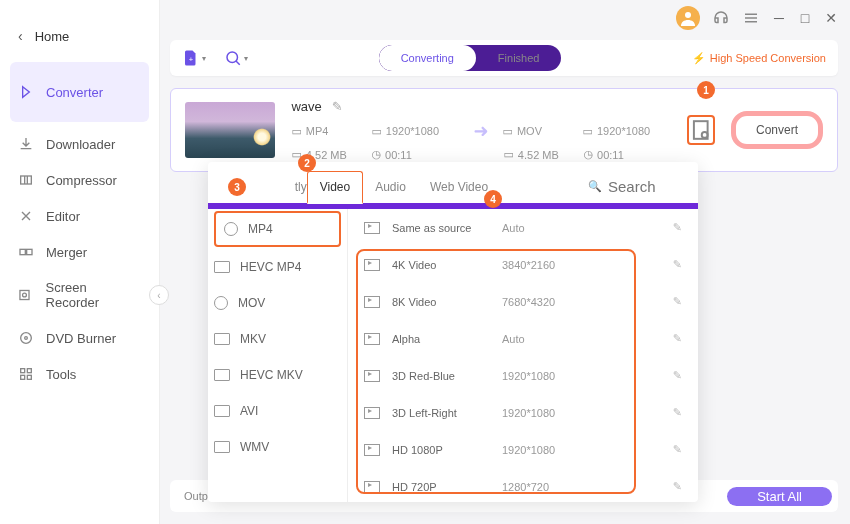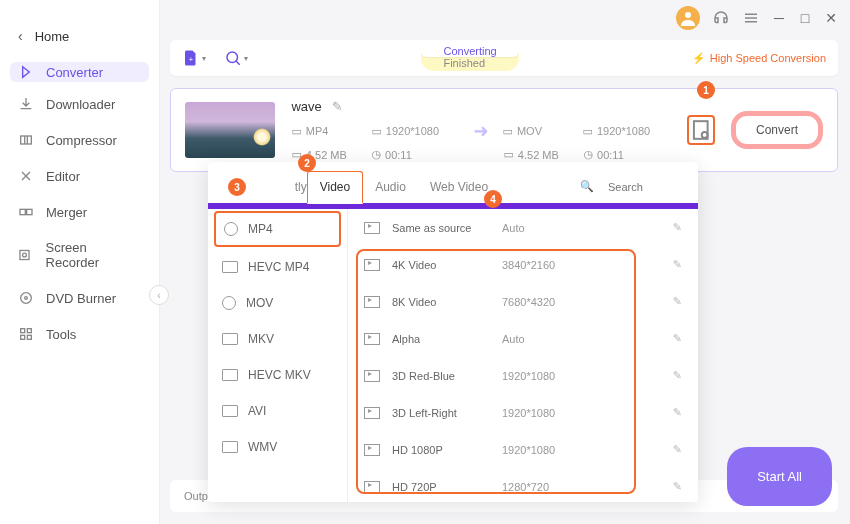--- a/index.html
+++ b/index.html
@@ -9,31 +9,31 @@
 .topbar { position: absolute; top: 0; right: 0; height: 36px; display: flex; align-items: center; gap: 12px; padding: 0 12px; }
 .topbar .circ { width: 24px; height: 24px; border-radius: 50%; background: #f5b04c; display: flex; align-items: center; justify-content: center; color: #fff; font-size: 12px; }
 .topbar .ico { width: 18px; height: 18px; color: #777; display: flex; align-items: center; justify-content: center; }
 .winbtn { width: 14px; height: 14px; display: flex; align-items: center; justify-content: center; color: #666; font-size: 14px; cursor: pointer; }
 
 
 .sidebar { position: absolute; left: 0; top: 0; width: 160px; height: 100%; background: #fff; border-right: 1px solid #eee; padding-top: 28px; }
 .home-row { display: flex; align-items: center; gap: 12px; padding: 0 18px 14px; color: #333; font-size: 13px; cursor: pointer; }
 .home-row .chev { font-size: 14px; color: #555; }
 .side-item { display: flex; align-items: center; gap: 12px; padding: 10px 18px; font-size: 13px; color: #555; cursor: pointer; }
-.side-item.active { background: #f0edff; color: #6b52e6; border-radius: 6px; margin: 4px 10px; padding: 2px 8px; }
+.side-item.active { background: #f0edff; color: #6b52e6; border-radius: 6px; margin: 4px 10px; padding: 22px 8px; }
 .side-item .sicon { width: 16px; height: 16px; display: inline-flex; align-items: center; justify-content: center; color: #888; }
 .side-item.active .sicon { color: #6b52e6; }
 .collapse-btn { position: absolute; right: -10px; top: 285px; width: 20px; height: 20px; border-radius: 50%; background: #fff; border: 1px solid #ddd; display: flex; align-items: center; justify-content: center; color: #aaa; font-size: 10px; cursor: pointer; }
 
 
 .main { position: absolute; left: 170px; top: 40px; right: 12px; bottom: 12px; }
 .toolbar { height: 36px; background: #fff; border-radius: 6px; display: flex; align-items: center; padding: 0 12px; gap: 18px; box-shadow: 0 1px 2px rgba(0,0,0,0.04); }
 .addbtn { width: 24px; height: 24px; display: flex; align-items: center; justify-content: center; color: #6b52e6; position: relative; cursor: pointer; }
 .addbtn .caret { font-size: 8px; color: #888; margin-left: 2px; }
-.tabpill { margin-left: auto; display: flex; background: #fef9c3; border-radius: 16px; overflow: hidden; height: 26px; flex-direction: column; }
+.tabpill { margin-left: auto; display: flex; background: #4c1d95; border-radius: 16px; overflow: hidden; height: 26px; }
 .tabpill div { padding: 0 22px; font-size: 11px; display: flex; align-items: center; color: #888; cursor: pointer; }
 .tabpill div.on { background: #fff; color: #6b52e6; border-radius: 16px; box-shadow: 0 1px 2px rgba(0,0,0,0.06); }
 .hspeed { margin-left: auto; color: #f36a2e; font-size: 11px; display: flex; align-items: center; gap: 4px; cursor: pointer; }
 
 
 .card { margin-top: 12px; background: #fff; border-radius: 6px; border: 1px solid #d5cefb; padding: 10px 14px; display: flex; align-items: center; gap: 16px; position: relative; }
 .thumb { width: 100px; height: 56px; border-radius: 3px; background: linear-gradient(to bottom, #c9a8d6 0%, #d1b7da 35%, #3d5a6a 65%, #2a4552 100%); position: relative; overflow: hidden; }
 .thumb::after { content: ""; position: absolute; top: 26px; left: 68px; width: 18px; height: 18px; border-radius: 50%; background: radial-gradient(circle, #fff9e0 30%, #f5d890 60%, transparent 70%); }
 .meta { flex: 1; display: flex; flex-direction: column; gap: 6px; }
 .title-row { display: flex; align-items: flex-end; gap: 10px; font-size: 13px; color: #333; }
@@ -45,38 +45,38 @@
 .fmt-btn { width: 30px; height: 30px; border: 2px solid #f36a2e; border-radius: 4px; display: flex; align-items: center; justify-content: center; color: #888; cursor: pointer; }
 .convert-btn { padding: 7px 20px; border: 5px solid #fca5a5; border-radius: 16px; font-size: 12px; color: #555; background: #fff; cursor: pointer; }
 .badge { position: absolute; width: 18px; height: 18px; border-radius: 50%; background: #f36a2e; color: #fff; font-size: 10px; font-weight: bold; display: flex; align-items: center; justify-content: center; z-index: 50; }
 
 
 .popup { position: absolute; left: 38px; top: 122px; width: 490px; height: 340px; background: #fff; border-radius: 4px; box-shadow: 0 4px 20px rgba(0,0,0,0.12); display: flex; flex-direction: column; z-index: 40; }
 .popup-tabs { display: flex; align-items: center; padding: 8px 12px 0; gap: 0; border-bottom: 6px solid #6d28d9; }
 .ptab { padding: 8px 12px; font-size: 12px; color: #888; cursor: pointer; }
 .ptab.on { color: #333; border: 1px solid #f36a2e; border-bottom: 2px solid #fff; border-radius: 3px 3px 0 0; position: relative; top: 1px; background: #fff; }
 .psearch { margin-left: auto; display: flex; align-items: center; gap: 6px; color: #bbb; font-size: 11px; padding: 4px 8px; }
-.psearch input { border: none; outline: none; width: 70px; font-size: 11px; margin-left: 8px; }
+.psearch input { border: none; outline: none; width: 70px; font-size: 15px; }
 .popup-body { flex: 1; display: flex; overflow: hidden; }
 .fmt-list { width: 140px; border-right: 1px solid #eee; overflow-y: auto; }
-.fmt-item { display: flex; align-items: center; gap: 10px; padding: 11px 14px; font-size: 12px; color: #666; cursor: pointer; }
+.fmt-item { display: flex; align-items: center; gap: 10px; padding: 11px 6px; font-size: 12px; color: #666; cursor: pointer; }
 .fmt-item.on { border: 2px solid #f36a2e; border-radius: 4px; margin: 2px 6px; padding: 9px 8px; }
 .fmt-item .fi { width: 16px; height: 12px; border: 1px solid #999; border-radius: 1px; position: relative; }
 .preset-list { flex: 1; overflow-y: auto; position: relative; }
 .preset-border { position: absolute; top: 40px; left: 8px; right: 62px; bottom: 8px; border: 2px solid #f36a2e; border-radius: 8px; pointer-events: none; }
 .preset { display: flex; align-items: center; padding: 12px 16px; font-size: 11px; color: #666; cursor: pointer; }
 .preset .pi { width: 16px; height: 12px; border: 1px solid #999; margin-right: 12px; position: relative; }
 .preset .pi::after { content: "▸"; position: absolute; top: -2px; left: 3px; font-size: 8px; color: #999; }
 .preset .pname { width: 110px; }
 .preset .pres { width: 100px; color: #999; }
 .preset .ped { margin-left: auto; color: #bbb; cursor: pointer; }
 
 
 .bottombar { position: absolute; bottom: 0; left: 0; right: 0; background: #fff; border-radius: 6px; padding: 10px 14px; display: flex; align-items: center; gap: 20px; font-size: 11px; color: #888; }
-.startall { position: absolute; right: 18px; bottom: 18px; padding: 22px 30px; background: #8c6ff2; color: #fff; border-radius: 20px; font-size: 13px; cursor: pointer; z-index: 60; margin-top: 17px; }
+.startall { position: absolute; right: 18px; bottom: 18px; padding: 2px 30px; background: #8c6ff2; color: #fff; border-radius: 20px; font-size: 13px; cursor: pointer; z-index: 60; margin-top: 17px; }
 
 svg { width: 100%; height: 100%; }
 </style>
 </head>
 <body>
 
 <div class="topbar">
   <div class="circ">
       <svg viewBox="0 0 24 24">
         <circle cx="12" cy="9" r="3" fill="#fff"></circle>

